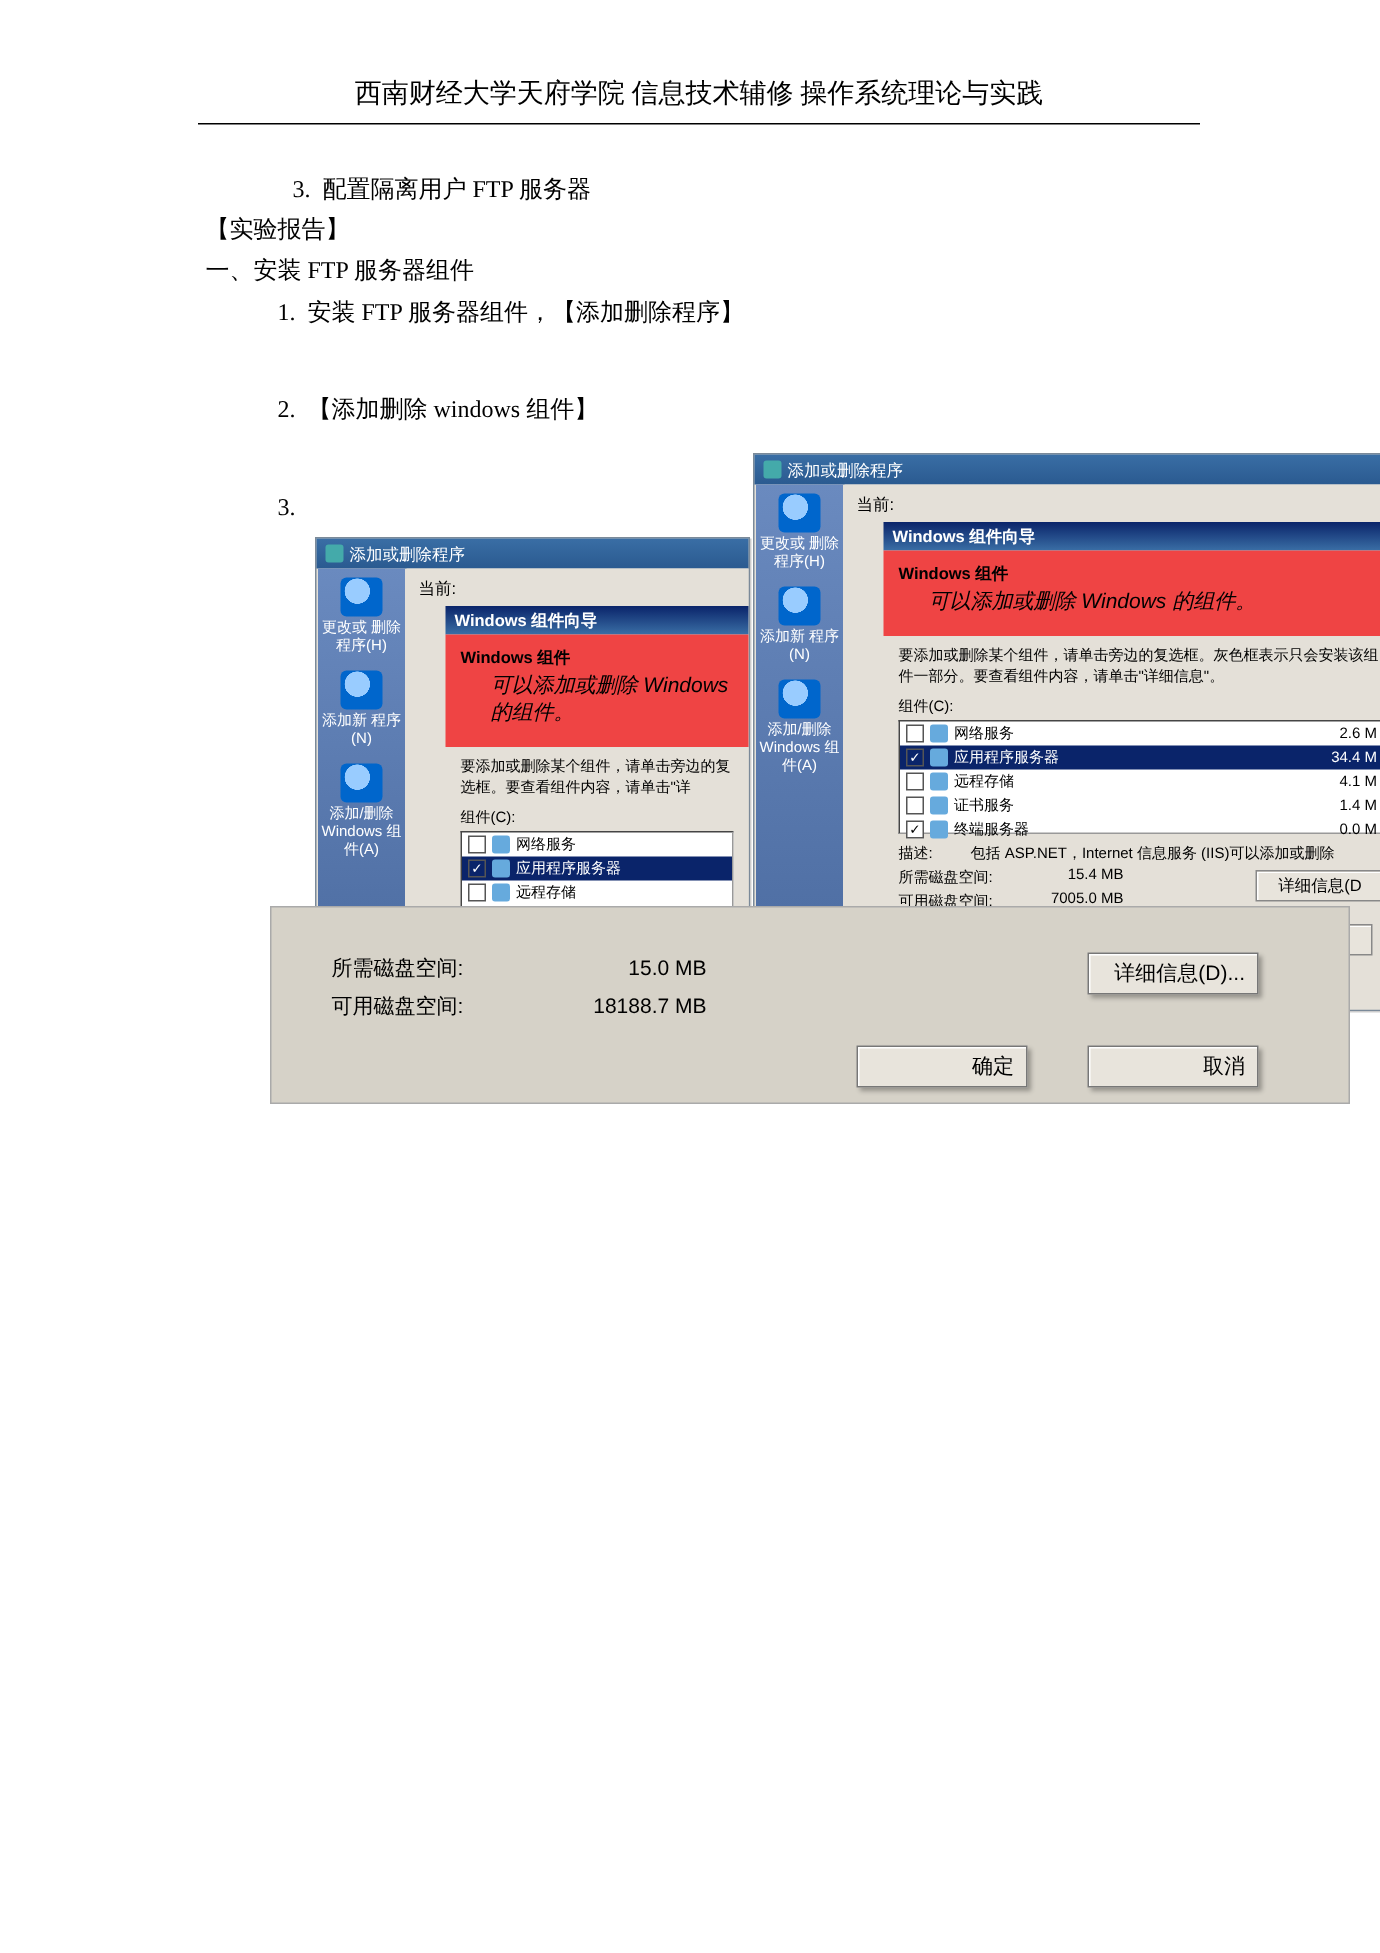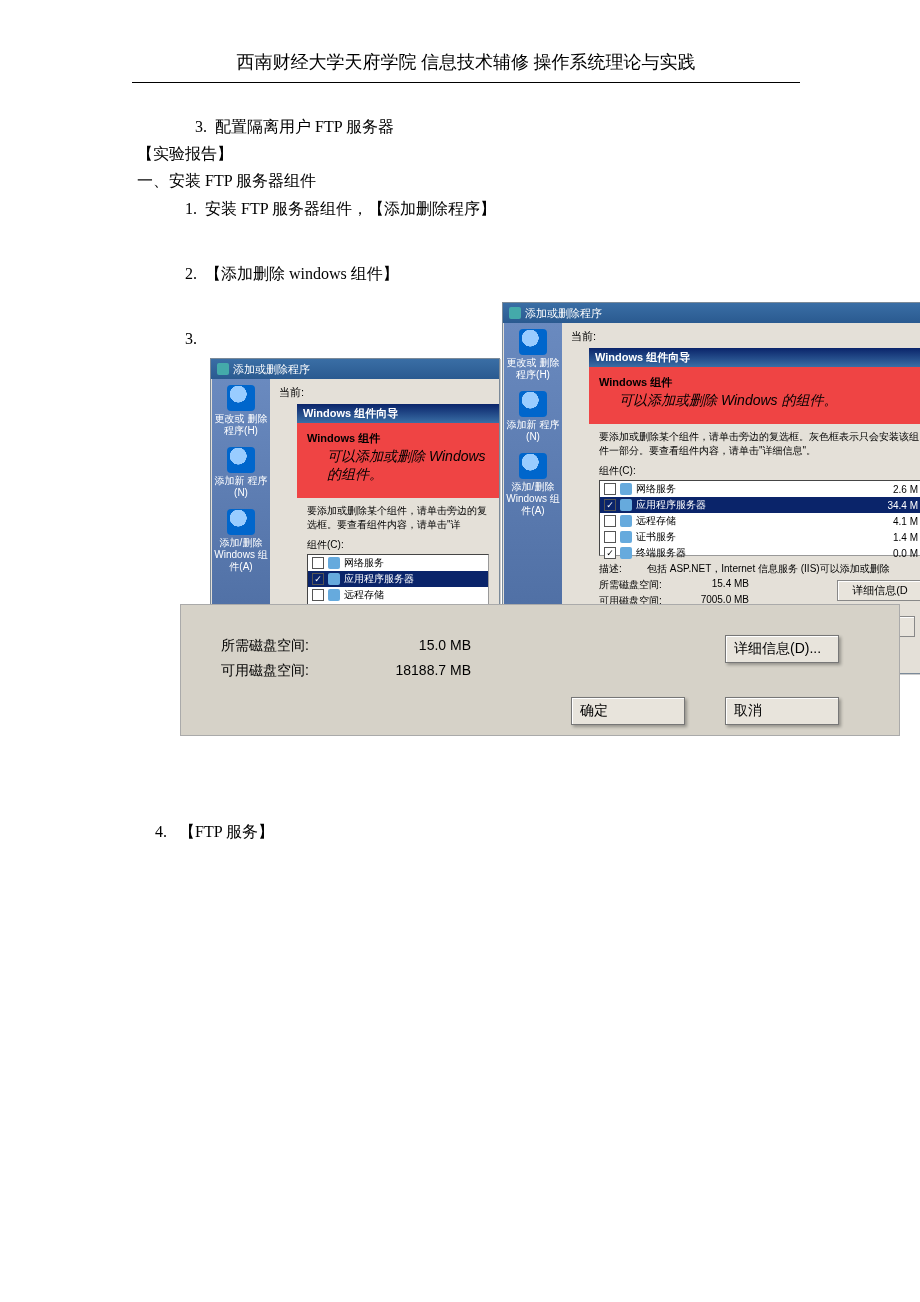--- a/index.html
+++ b/index.html
@@ -169,21 +169,21 @@
   .bigstrip .btns2 {
     position: absolute; right: 60px; bottom: 10px; display:flex; gap: 40px;
   }
   .bigbtn {
     border: 1px solid #777;
     background: #e8e4dc;
     padding: 4px 8px;
     font-size: 14px;
     box-shadow: 1px 1px 0 #fff inset, 2px 2px 3px rgba(0,0,0,.3);
     min-width: 96px;
-    text-align: left;
+    text-align: right;
   }
   .list4 {
     margin-left: 135px;
     margin-top: 40px;
     font-size: 16px;
   }
 </style>
 </head>
 <body>
 
@@ -369,18 +369,14 @@
     </div>
     <div class="btns">
       <div class="bigbtn">详细信息(D)...</div>
     </div>
     <div class="btns2">
       <div class="bigbtn">确定</div>
       <div class="bigbtn">取消</div>
     </div>
   </div>
 
-  <div class="list4">
-    <span class="ol-num" style="width:20px;display:inline-block;">4.</span>
-    <span>【FTP 服务】</span>
-  </div>
 
 </div>
 
 </body></html>

